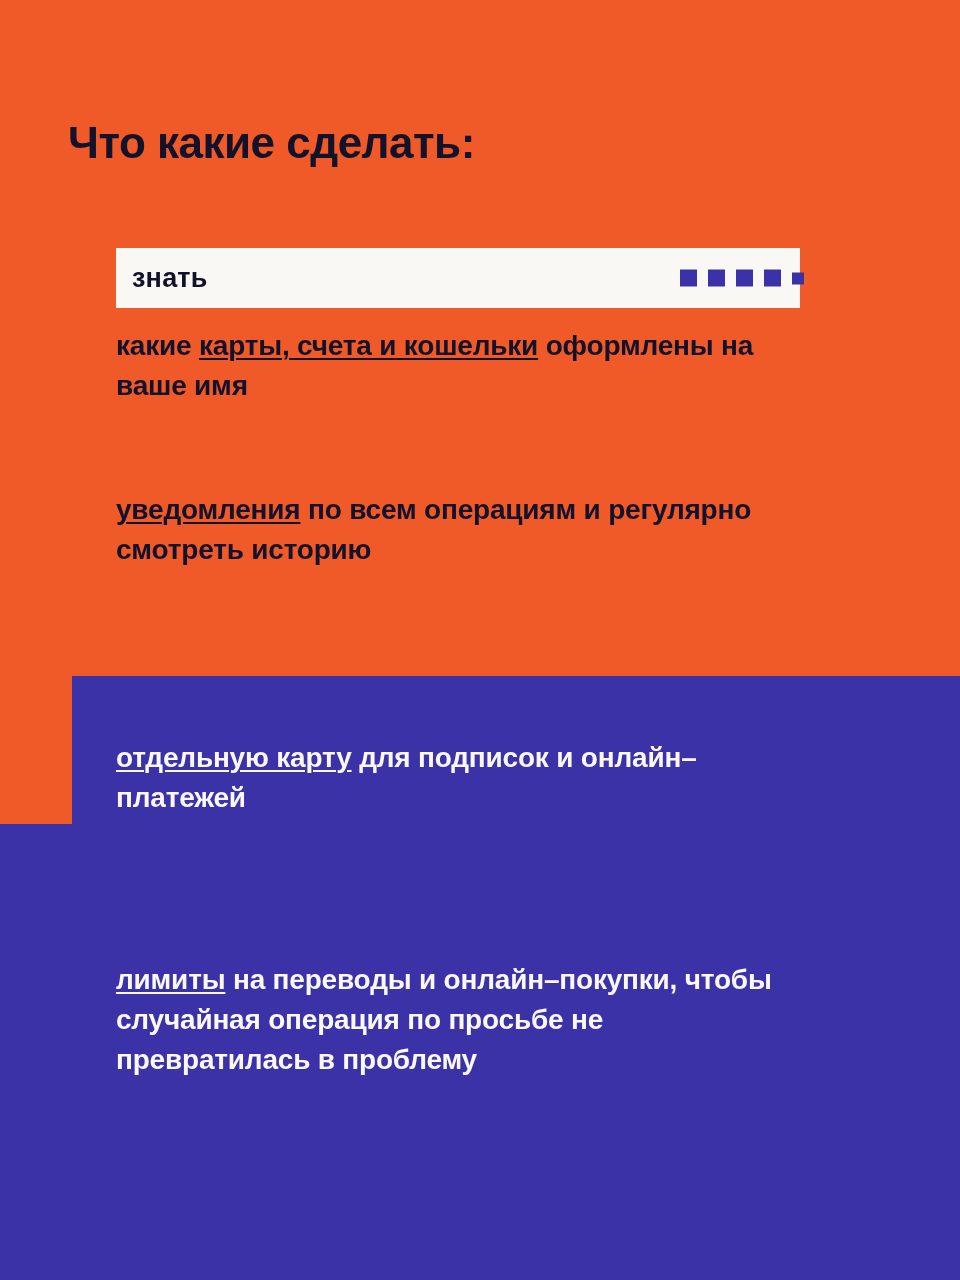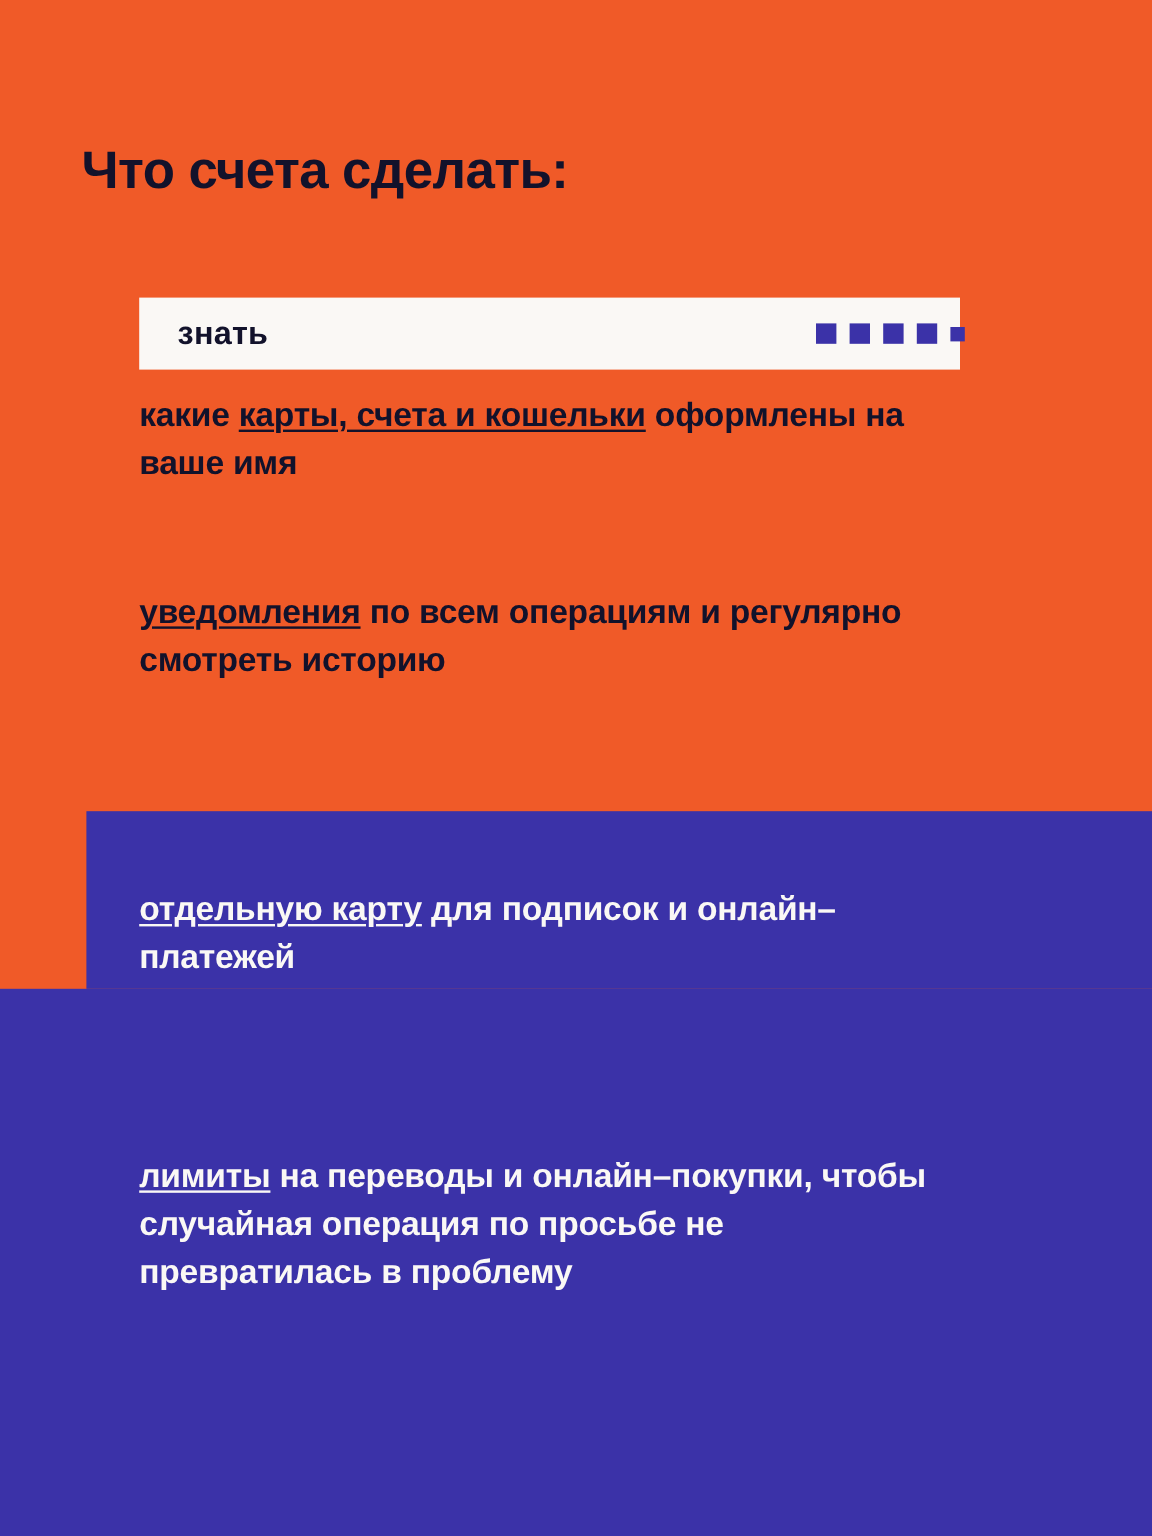--- a/index.html
+++ b/index.html
@@ -59,21 +59,21 @@
     left: 116px;
     width: 684px;
   }
   .bar {
     position: relative;
     height: 60px;
     background: #faf8f5;
     display: flex;
     align-items: center;
     box-sizing: border-box;
-    padding-left: 32px;
+    padding-left: 16px;
   }
   .bar-label {
     font-size: 27px;
     font-weight: bold;
     color: #12122b;
     letter-spacing: 0.2px;
   }
   .dots {
     position: absolute;
     right: -4px;
@@ -113,21 +113,21 @@
 </head>
 <body>
 
 <div id="page">
 
   <div class="blue-band"></div>
   <div class="blue-bottom"></div>
 
   <div class="content">
 
-    <div class="title">Что счета сделать:</div>
+    <div class="title">Что какие сделать:</div>
 
     <div class="block" style="top:248px">
       <div class="bar">
         <span class="bar-label">знать</span>
         <span class="dots">
           <span class="dot" style="background:#3b32a8"></span>
           <span class="dot" style="background:#3b32a8"></span>
           <span class="dot" style="background:#3b32a8"></span>
           <span class="dot" style="background:#3b32a8"></span>
           <span class="dot small" style="background:#3b32a8"></span>

